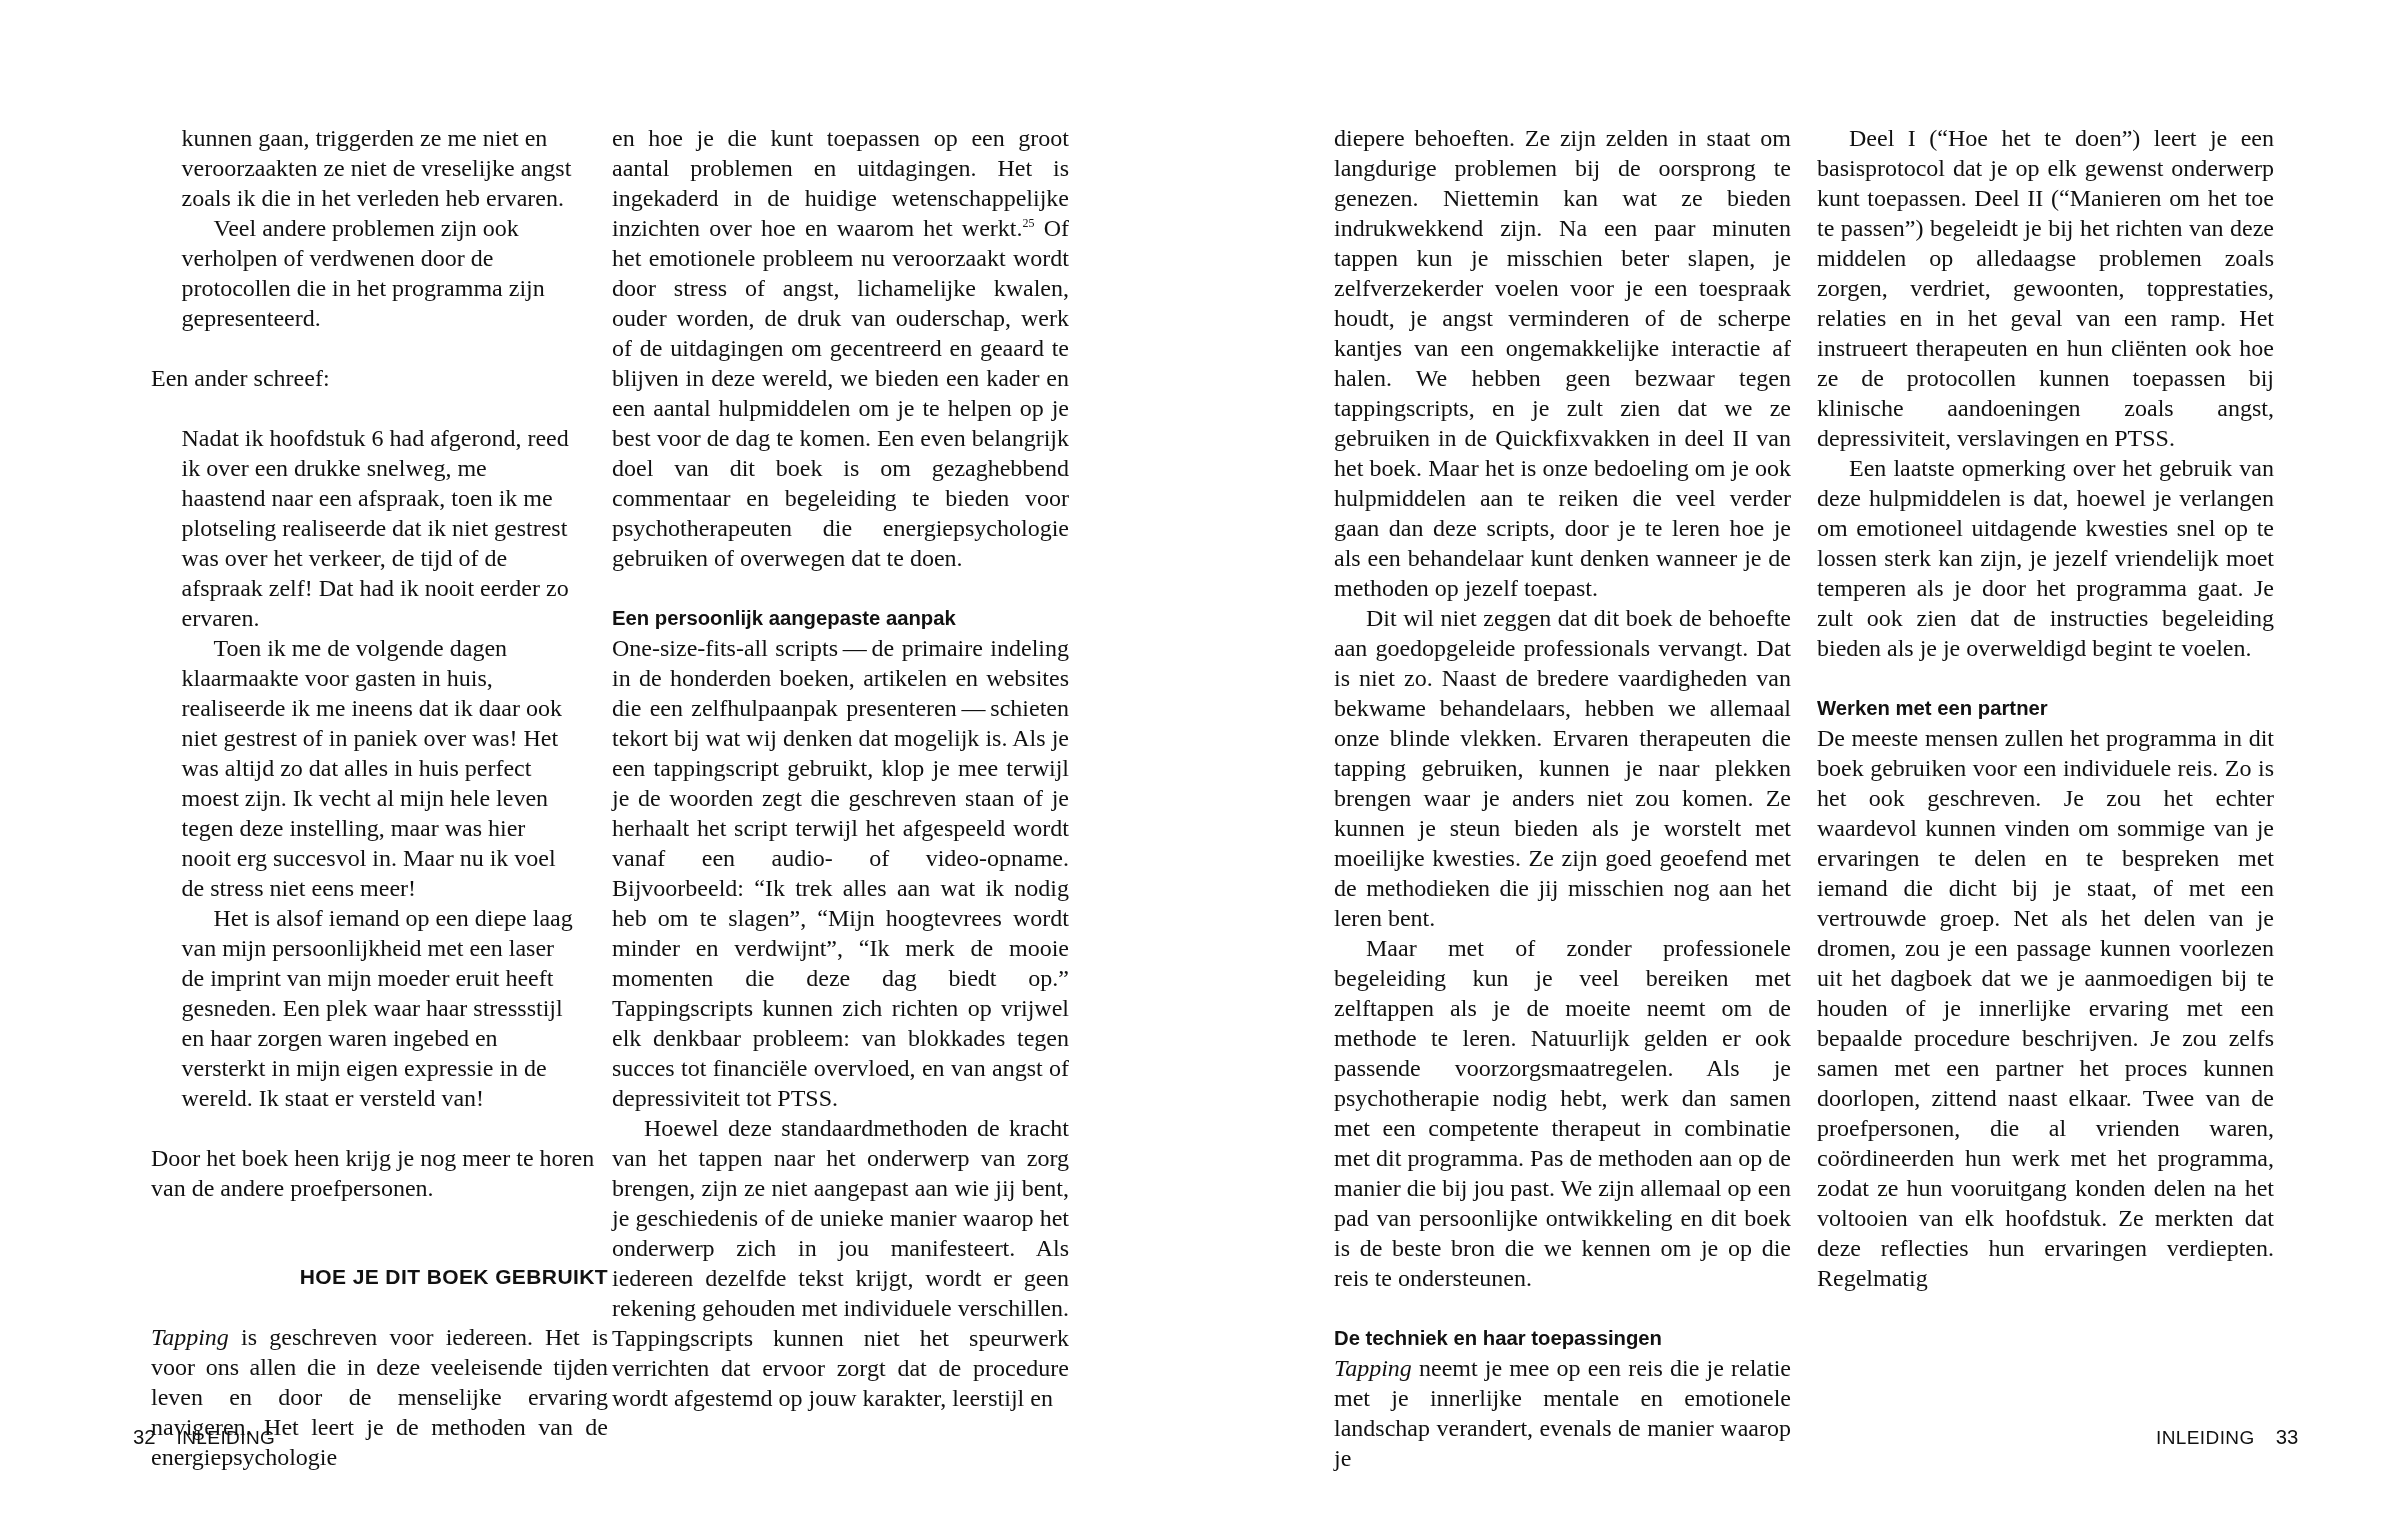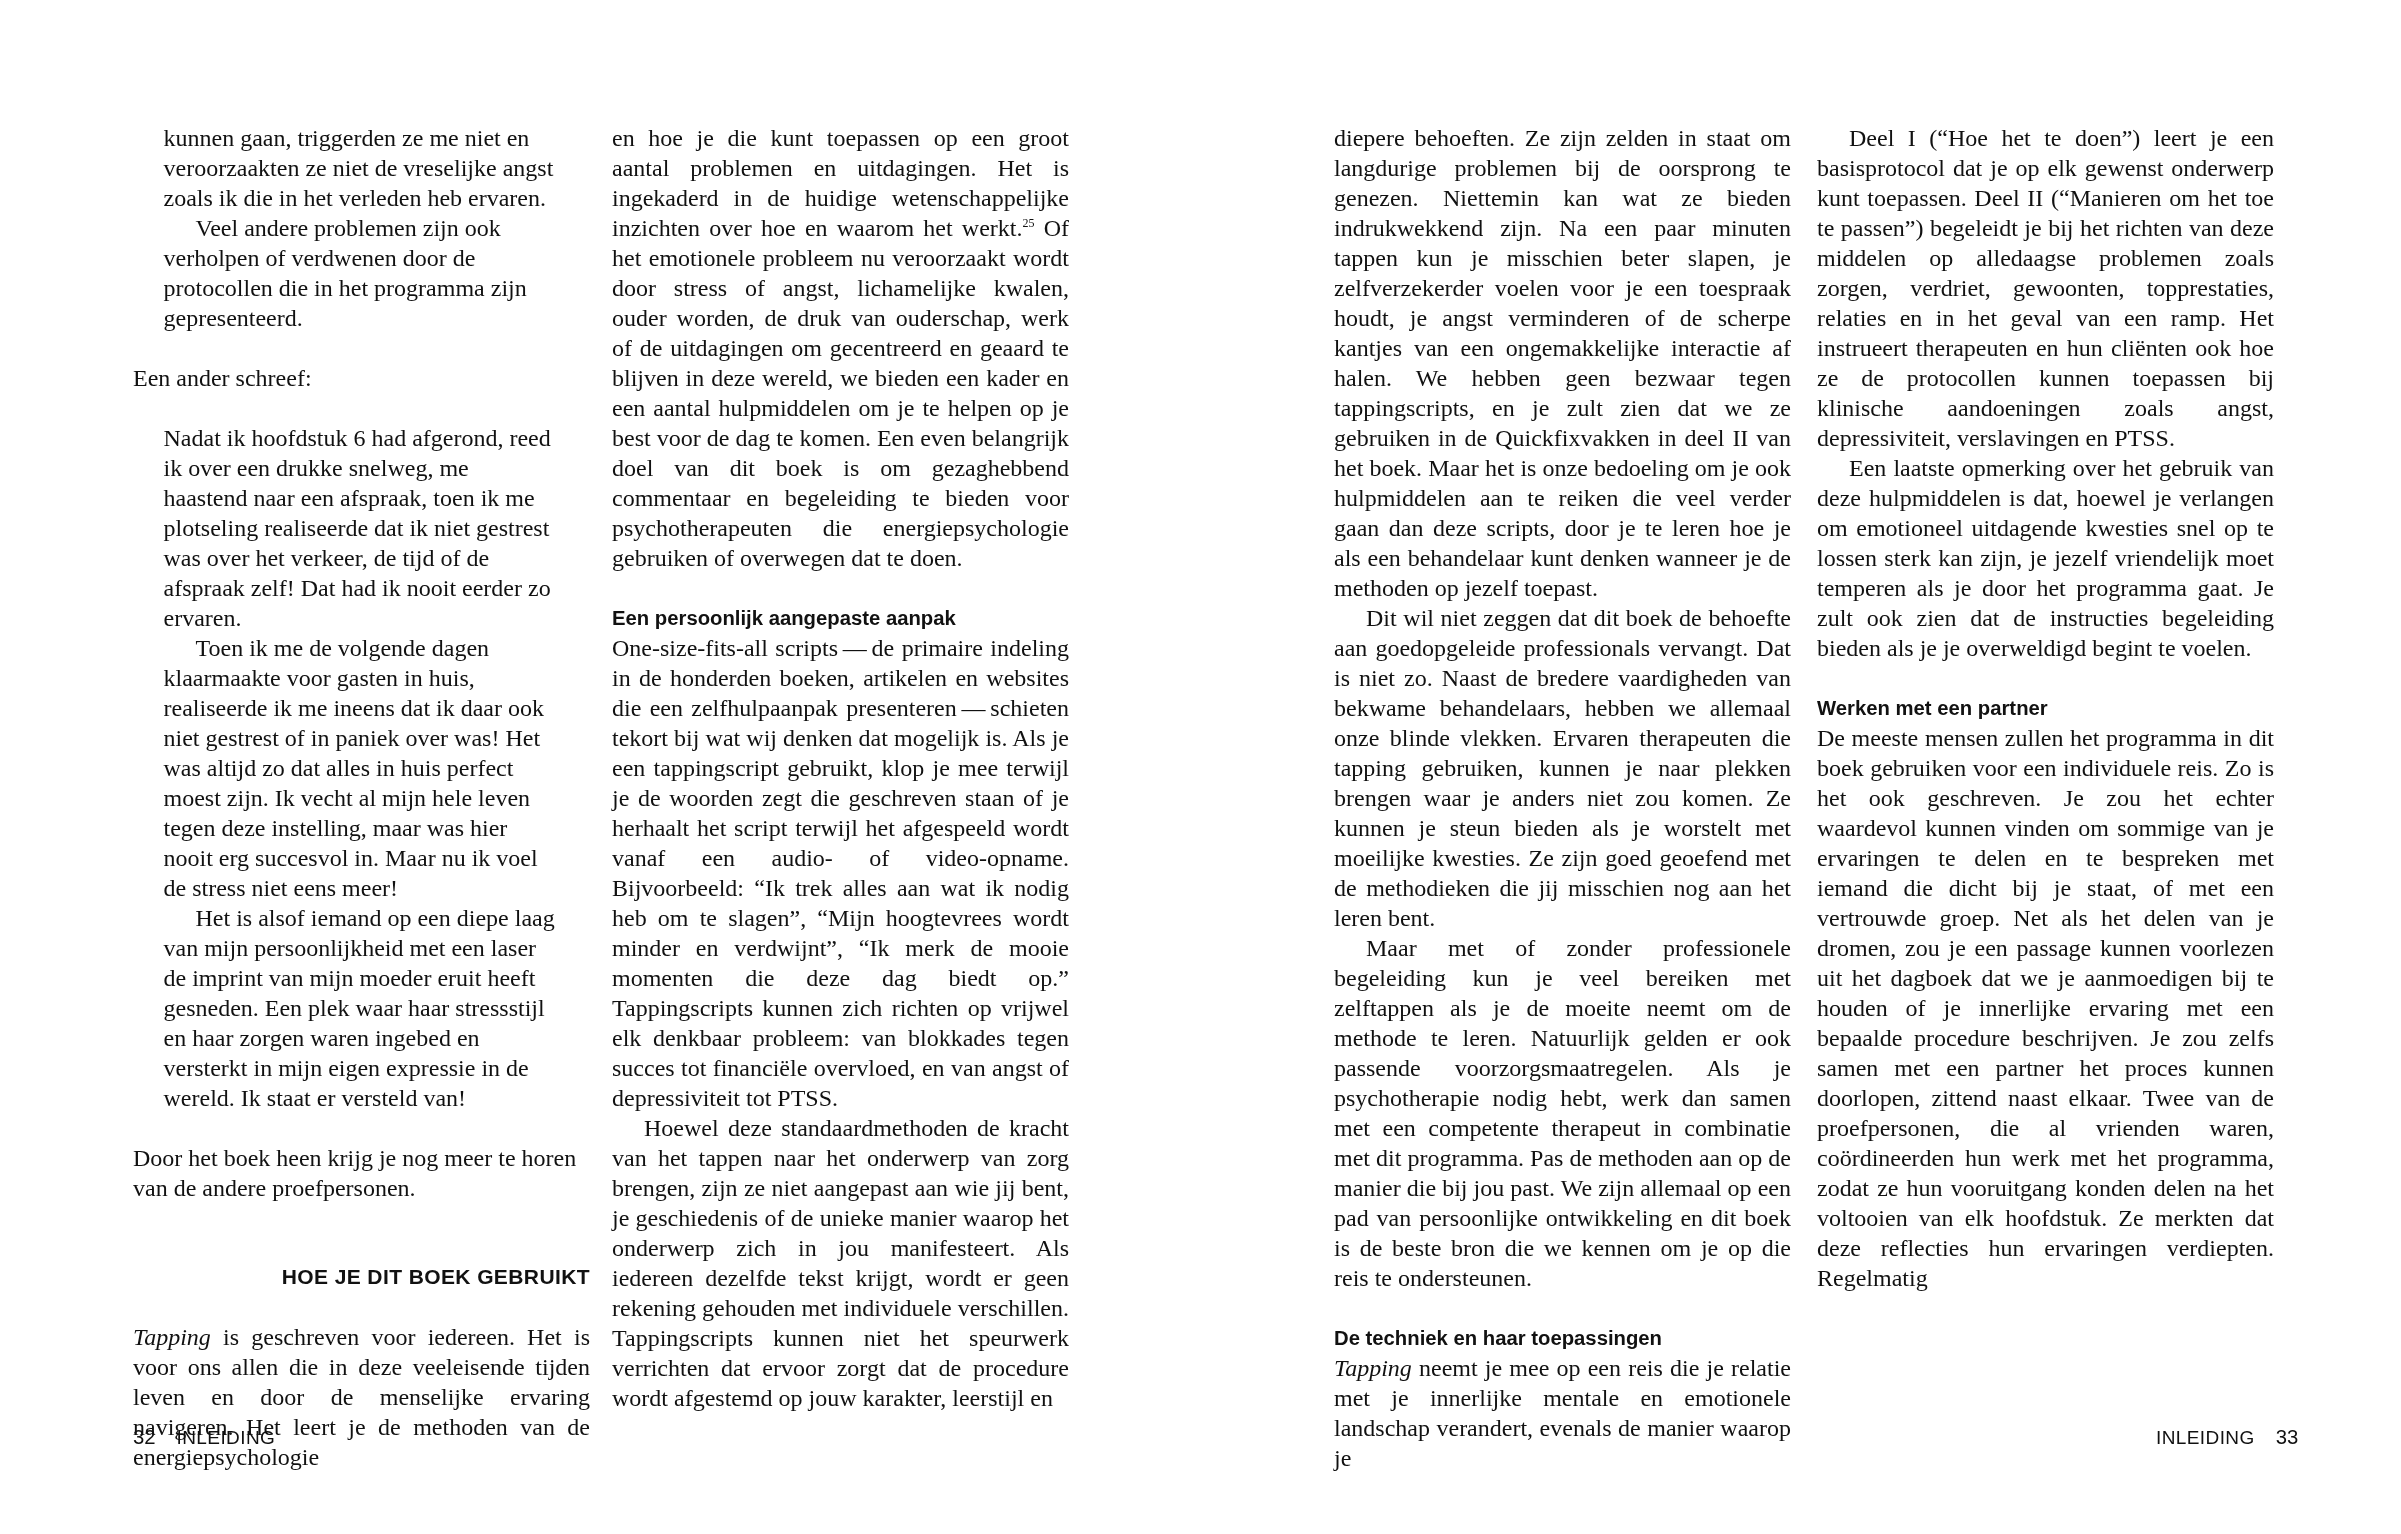--- a/index.html
+++ b/index.html
@@ -34,21 +34,21 @@
     font-family:"Liberation Sans","DejaVu Sans",sans-serif; color:#111;
     display:flex; align-items:flex-end; gap:21px;
   }
   .folio .num { font-size:20.3px; }
   .folio .run { font-size:19px; letter-spacing:0.4px; }
 </style>
 </head>
 <body>
 
 <div class="page left">
-  <div class="col" style="left:133px;">
+  <div class="col" style="left:151px;">
     <div class="quote">
       <p class="noj">kunnen gaan, triggerden ze me niet en veroorzaakten ze niet de vreselijke angst zoals ik die in het verleden heb ervaren.</p>
       <p class="ind noj">Veel andere problemen zijn ook verholpen of verdwenen door de protocollen die in het programma zijn gepresenteerd.</p>
     </div>
     <div class="gap"></div>
     <p class="noj">Een ander schreef:</p>
     <div class="gap"></div>
     <div class="quote">
       <p class="noj">Nadat ik hoofdstuk 6 had afgerond, reed ik over een drukke snelweg, me haastend naar een afspraak, toen ik me plotseling realiseerde dat ik niet gestrest was over het verkeer, de tijd of de afspraak zelf! Dat had ik nooit eerder zo ervaren.</p>
       <p class="ind noj">Toen ik me de volgende dagen klaarmaakte voor gasten in huis, realiseerde ik me ineens dat ik daar ook niet gestrest of in paniek over was! Het was altijd zo dat alles in huis perfect moest zijn. Ik vecht al mijn hele leven tegen deze instelling, maar was hier nooit erg succesvol in. Maar nu ik voel de stress niet eens meer!</p>

